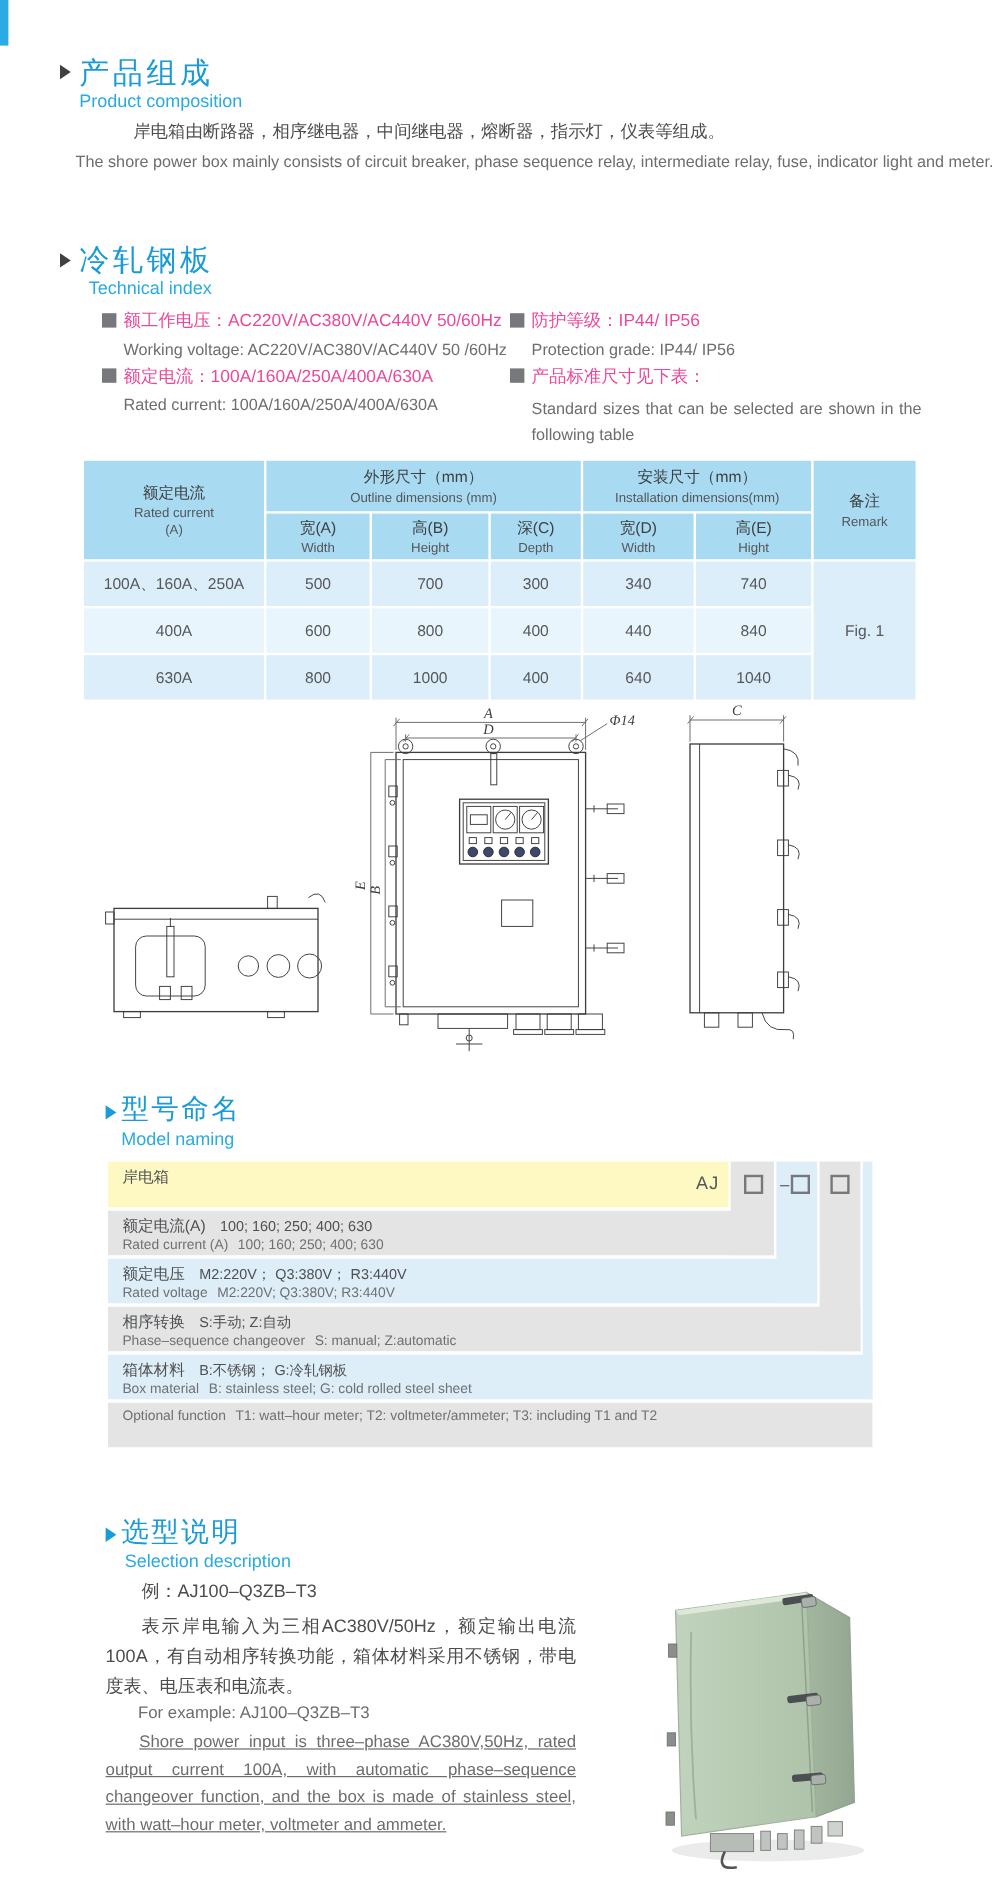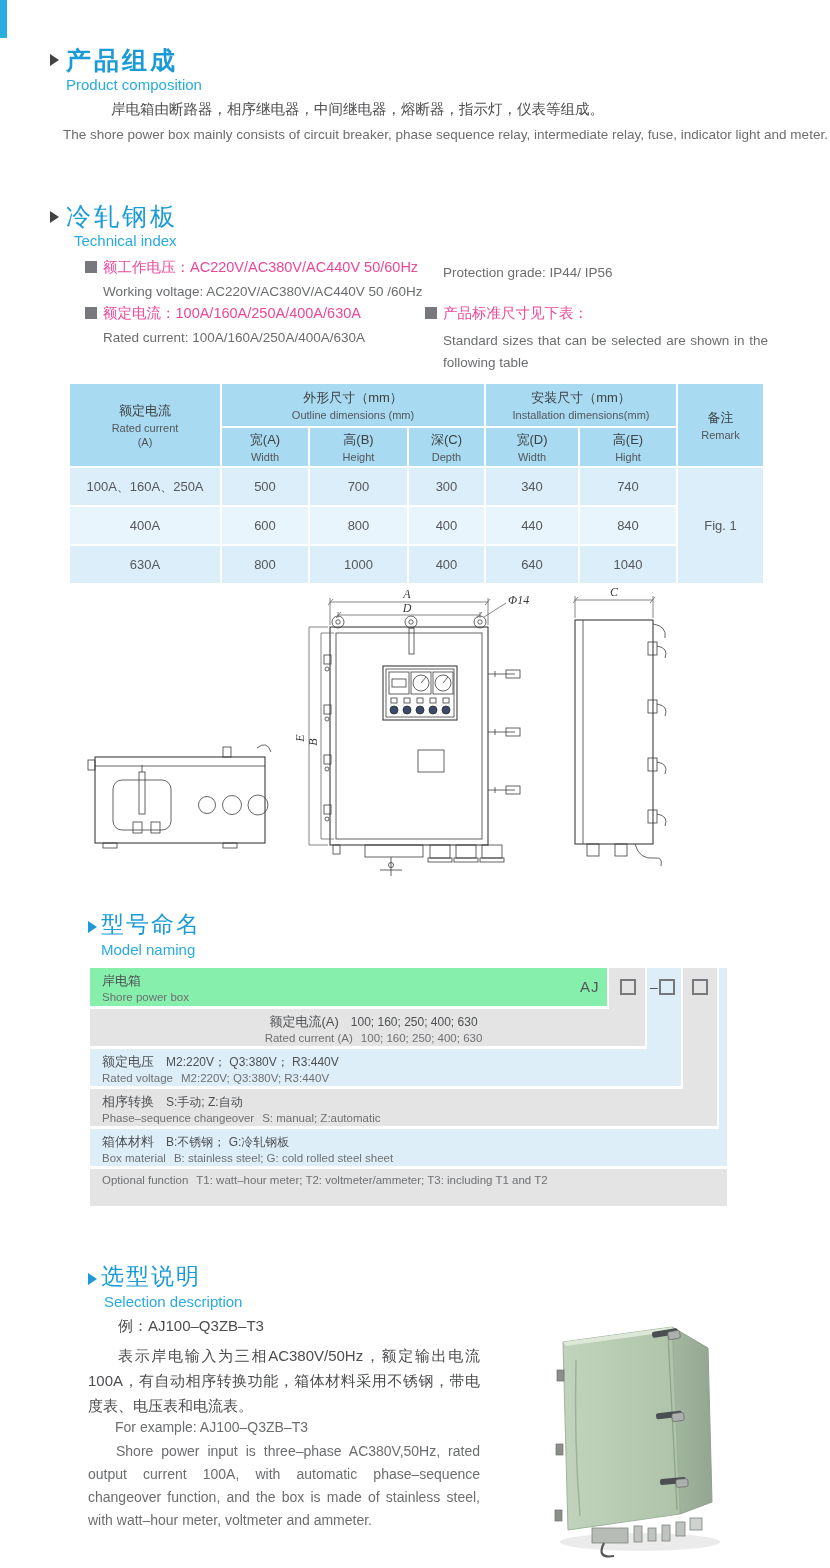--- a/index.html
+++ b/index.html
@@ -46,22 +46,22 @@
   .dtxt{fill:#3d3d3f;font:italic 12px "Liberation Serif","DejaVu Serif",serif;}
   .dark{fill:#3b4a6b;stroke:#2c2c2e;stroke-width:0.8;}
 
   
   .model-tab{position:absolute;left:90px;top:968px;width:680px;height:240px;}
   .mrow{position:absolute;left:0;box-sizing:border-box;padding:4px 0 0 12px;}
   .mrow .l1{font-size:13px;color:#4e5052;white-space:nowrap;}
   .mrow .l1 .val{margin-left:12px;font-size:12px;color:#4e5052;}
   .mrow .l2{font-size:11.5px;color:#6e7072;margin-top:1px;white-space:nowrap;}
   .mrow .l2 .val{margin-left:8px;}
-  .mr1{top:0;height:38px;width:517px;background:#86efac;}
-  .mr2{top:41px;height:37px;width:555px;background:#e4e4e5;text-align:center;}
+  .mr1{top:0;height:38px;width:517px;background:#fef9c3;}
+  .mr2{top:41px;height:37px;width:555px;background:#e4e4e5;}
   .mr3{top:81px;height:37px;width:591px;background:#ddeef9;}
   .mr4{top:121px;height:37px;width:627px;background:#e4e4e5;}
   .mr5{top:161px;height:37px;width:637px;background:#ddeef9;}
   .mr6{top:201px;height:37px;width:637px;background:#e4e4e5;}
   .mcol{position:absolute;top:0;}
   .mc1{left:519px;width:36px;height:78px;background:#e4e4e5;}
   .mc2{left:557px;width:34px;height:118px;background:#ddeef9;}
   .mc3{left:593px;width:34px;height:158px;background:#e4e4e5;}
   .mc4{left:629px;width:8px;height:198px;background:#ddeef9;}
   .code-prefix{position:absolute;left:490px;top:10px;font-size:15px;letter-spacing:1px;color:#54565a;}
@@ -69,49 +69,50 @@
   .code-slot{position:absolute;top:11px;display:flex;align-items:center;gap:1px;}
   .cs1{left:530px;}
   .cs2{left:560px;}
   .cs3{left:602px;}
   .cdash{font-size:14px;color:#54565a;line-height:12px;}
 
   
   .sel-ex-zh{position:absolute;font-size:15px;color:#4c4d4f;}
   .sel-p-zh{position:absolute;width:392px;font-size:15px;color:#4c4d4f;line-height:25px;text-align:justify;text-indent:30px;}
   .sel-ex-en{position:absolute;font-size:14px;color:#6b6d6f;}
-  .sel-p-en{position:absolute;width:392px;font-size:14px;color:#6b6d6f;line-height:23px;text-align:justify;text-indent:28px;}
+  .sel-p-en{position:absolute;width:392px;font-size:14px;color:#6b6d6f;line-height:23px;text-align:justify;text-indent:28px;text-decoration:underline;}
 
   svg.photo{position:absolute;left:540px;top:1300px;}
 </style>
 </head>
 <body>
 
 <div class="page">
   <div class="corner-strip"></div>
 
   <span class="tri" style="left:50px;top:54px;"></span>
-  <div class="h-zh" style="left:66px;top:44px;font-weight:bold;">产品组成</div>
+  <div class="h-zh" style="left:66px;top:44px;">产品组成</div>
   <div class="h-en" style="left:66px;top:76px;">Product  composition</div>
   <div class="body-zh" style="left:63px;top:100px;margin-left:48px;">岸电箱由断路器，相序继电器，中间继电器，熔断器，指示灯，仪表等组成。</div>
   <div class="body-en" style="left:63px;top:127px;">The shore power box mainly consists of circuit breaker, phase sequence relay, intermediate relay, fuse, indicator light and meter.</div>
 
   <span class="tri" style="left:50px;top:211px;"></span>
   <div class="h-zh" style="left:66px;top:200px;">冷轧钢板</div>
   <div class="h-en" style="left:74px;top:232px;">Technical index</div>
 
   <div class="spec" style="left:85px;top:258px;">
     <div class="l1"><span class="sq"></span><span>额工作电压：AC220V/AC380V/AC440V  50/60Hz</span></div>
     <div class="l2">Working voltage: AC220V/AC380V/AC440V 50 /60Hz</div>
   </div>
   <div class="spec" style="left:85px;top:304px;">
     <div class="l1"><span class="sq"></span><span>额定电流：100A/160A/250A/400A/630A</span></div>
     <div class="l2">Rated current: 100A/160A/250A/400A/630A</div>
   </div>
   <div class="spec" style="left:425px;top:258px;">
+    <div class="l1"><span class="sq"></span><span>防护等级：IP44/ IP56</span></div>
     <div class="l2">Protection grade: IP44/ IP56</div>
   </div>
   <div class="spec" style="left:425px;top:304px;">
     <div class="l1"><span class="sq"></span><span>产品标准尺寸见下表：</span></div>
     <div class="l2 wrap">Standard sizes that can be selected are shown in the following table</div>
   </div>
 
   <table class="dim">
     <colgroup>
       <col style="width:150px">
@@ -349,21 +350,20 @@
 
   <div class="model-tab">
 
     <div class="mcol mc1"></div>
     <div class="mcol mc2"></div>
     <div class="mcol mc3"></div>
     <div class="mcol mc4"></div>
 
     <div class="mrow mr1">
       <div class="l1"><span>岸电箱</span></div>
-      <div class="l2"><span>Shore power box</span></div>
     </div>
     <div class="mrow mr2">
       <div class="l1"><span>额定电流(A)</span><span class="val">100; 160; 250; 400; 630</span></div>
       <div class="l2"><span>Rated current (A)</span><span class="val">100; 160; 250; 400; 630</span></div>
     </div>
     <div class="mrow mr3">
       <div class="l1"><span>额定电压</span><span class="val">M2:220V；  Q3:380V；  R3:440V</span></div>
       <div class="l2"><span>Rated voltage</span><span class="val">M2:220V;  Q3:380V;  R3:440V</span></div>
     </div>
     <div class="mrow mr5">

